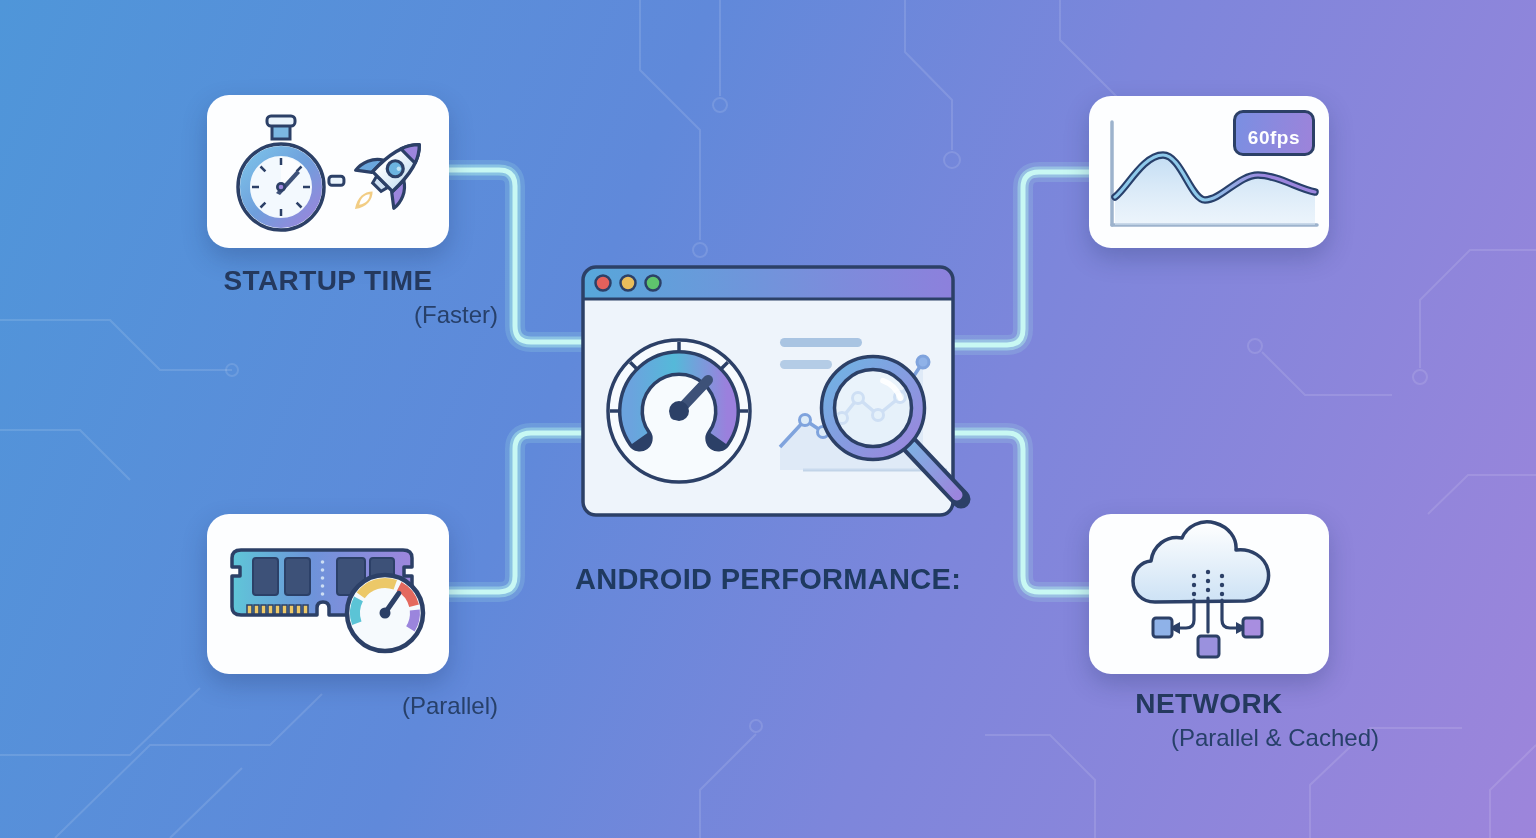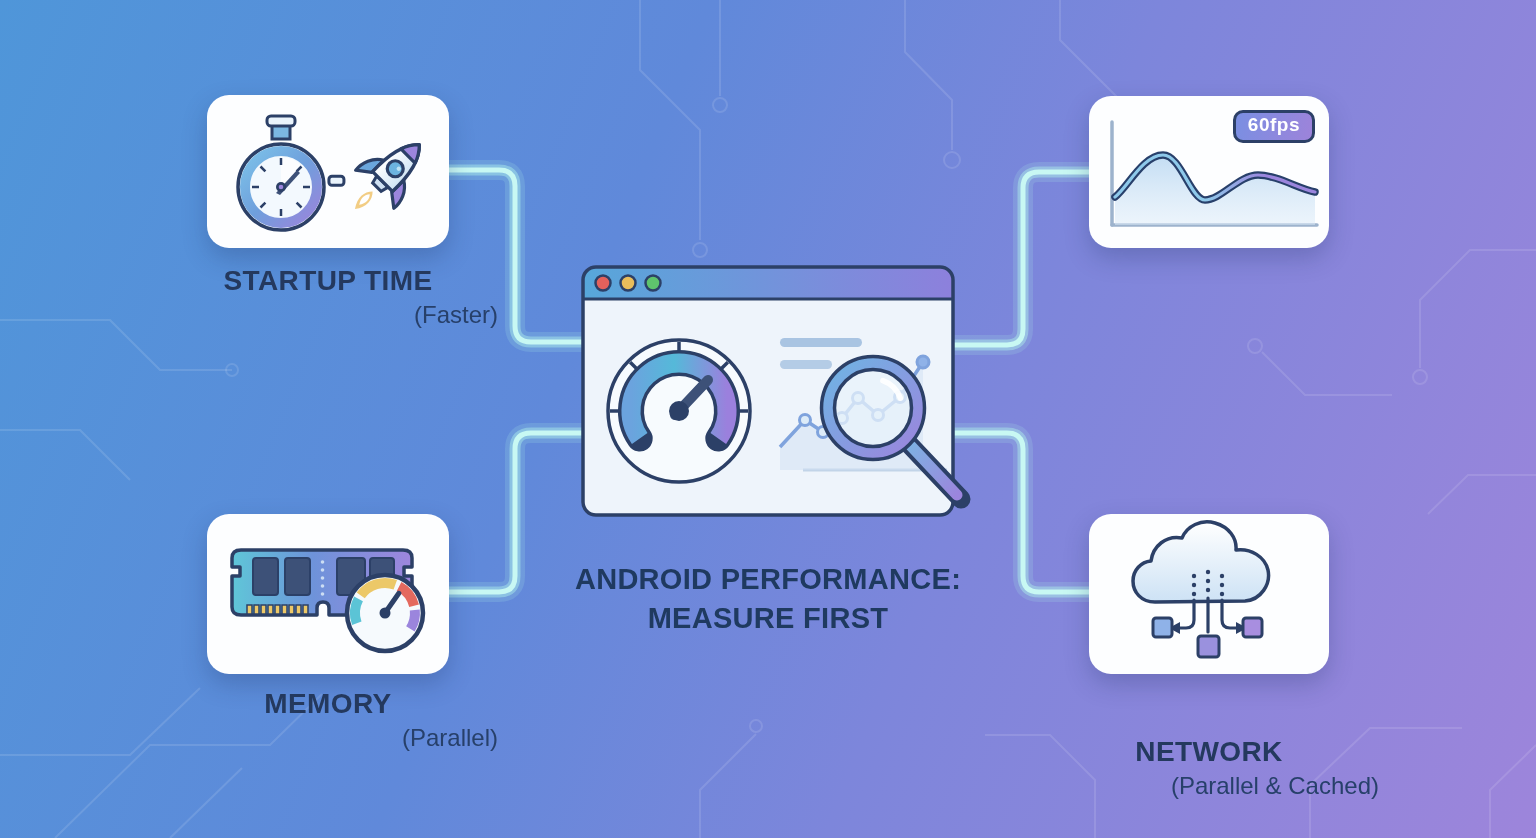--- a/index.html
+++ b/index.html
@@ -12,30 +12,30 @@
   .layer{position:absolute;left:0;top:0;width:1536px;height:838px;}
   .card{
     position:absolute;background:#fdfeff;border-radius:22px;
     box-shadow:0 10px 24px rgba(24,44,92,.25);
   }
   .card-startup{left:207px;top:95px;width:242px;height:153px;}
   .card-smoothness{left:1089px;top:96px;width:240px;height:152px;}
   .card-memory{left:207px;top:514px;width:242px;height:160px;}
   .card-network{left:1089px;top:514px;width:240px;height:160px;}
   .badge{
-    position:absolute;right:14px;top:14px;padding:1px 12px 4px 12px;
+    position:absolute;right:14px;top:14px;padding:14px 12px 4px 12px;
     background:linear-gradient(100deg,#7a8fe2,#9d83da);
     border:3px solid #2c4067;border-radius:10px;
     color:#ffffff;font-weight:bold;font-size:19px;letter-spacing:.5px;
   }
   .label-group{position:absolute;width:340px;text-align:center;color:#24395e;}
   .lg-tl{left:158px;top:265px;}
   .lg-tr{left:1039px;top:265px;}
   .lg-bl{left:158px;top:688px;}
-  .lg-br{left:1039px;top:688px;margin-top:48px;}
+  .lg-br{left:1039px;top:688px;}
   .card-label{font-size:28px;font-weight:bold;letter-spacing:.4px;}
   .card-sublabel{font-size:24px;margin-top:4px;color:#27406a;text-align:right;}
   .center-title{
     position:absolute;left:518px;top:560px;width:500px;text-align:center;
     color:#1f3a60;font-weight:bold;font-size:29px;line-height:39px;letter-spacing:.3px;
   }
   .center-illustration{position:absolute;left:575px;top:262px;width:420px;height:270px;}
 </style>
 </head>
 <body>
@@ -330,26 +330,24 @@
       <circle cx="298" cy="146" r="38.5" fill="none" stroke="#2c4067" stroke-width="3.5"></circle>
       <path d="M 307.9 118.7 A 29 29 0 0 1 325.3 136.1" fill="none" stroke="#ffffff" stroke-width="5.5" stroke-linecap="round" opacity="0.9"></path>
     </g>
   </svg>
 
   <div class="label-group lg-tl">
     <div class="card-label">STARTUP TIME</div>
     <div class="card-sublabel">(Faster)</div>
   </div>
   <div class="label-group lg-bl">
-    <div class="card-label">MEMORY</div>
     <div class="card-sublabel">(Parallel)</div>
   </div>
   <div class="label-group lg-br">
     <div class="card-label">NETWORK</div>
     <div class="card-sublabel">(Parallel &amp; Cached)</div>
   </div>
 
   <div class="center-title">
     <div>ANDROID PERFORMANCE:</div>
-    <div>MEASURE FIRST</div>
   </div>
 
 </div>
 
 </body></html>

